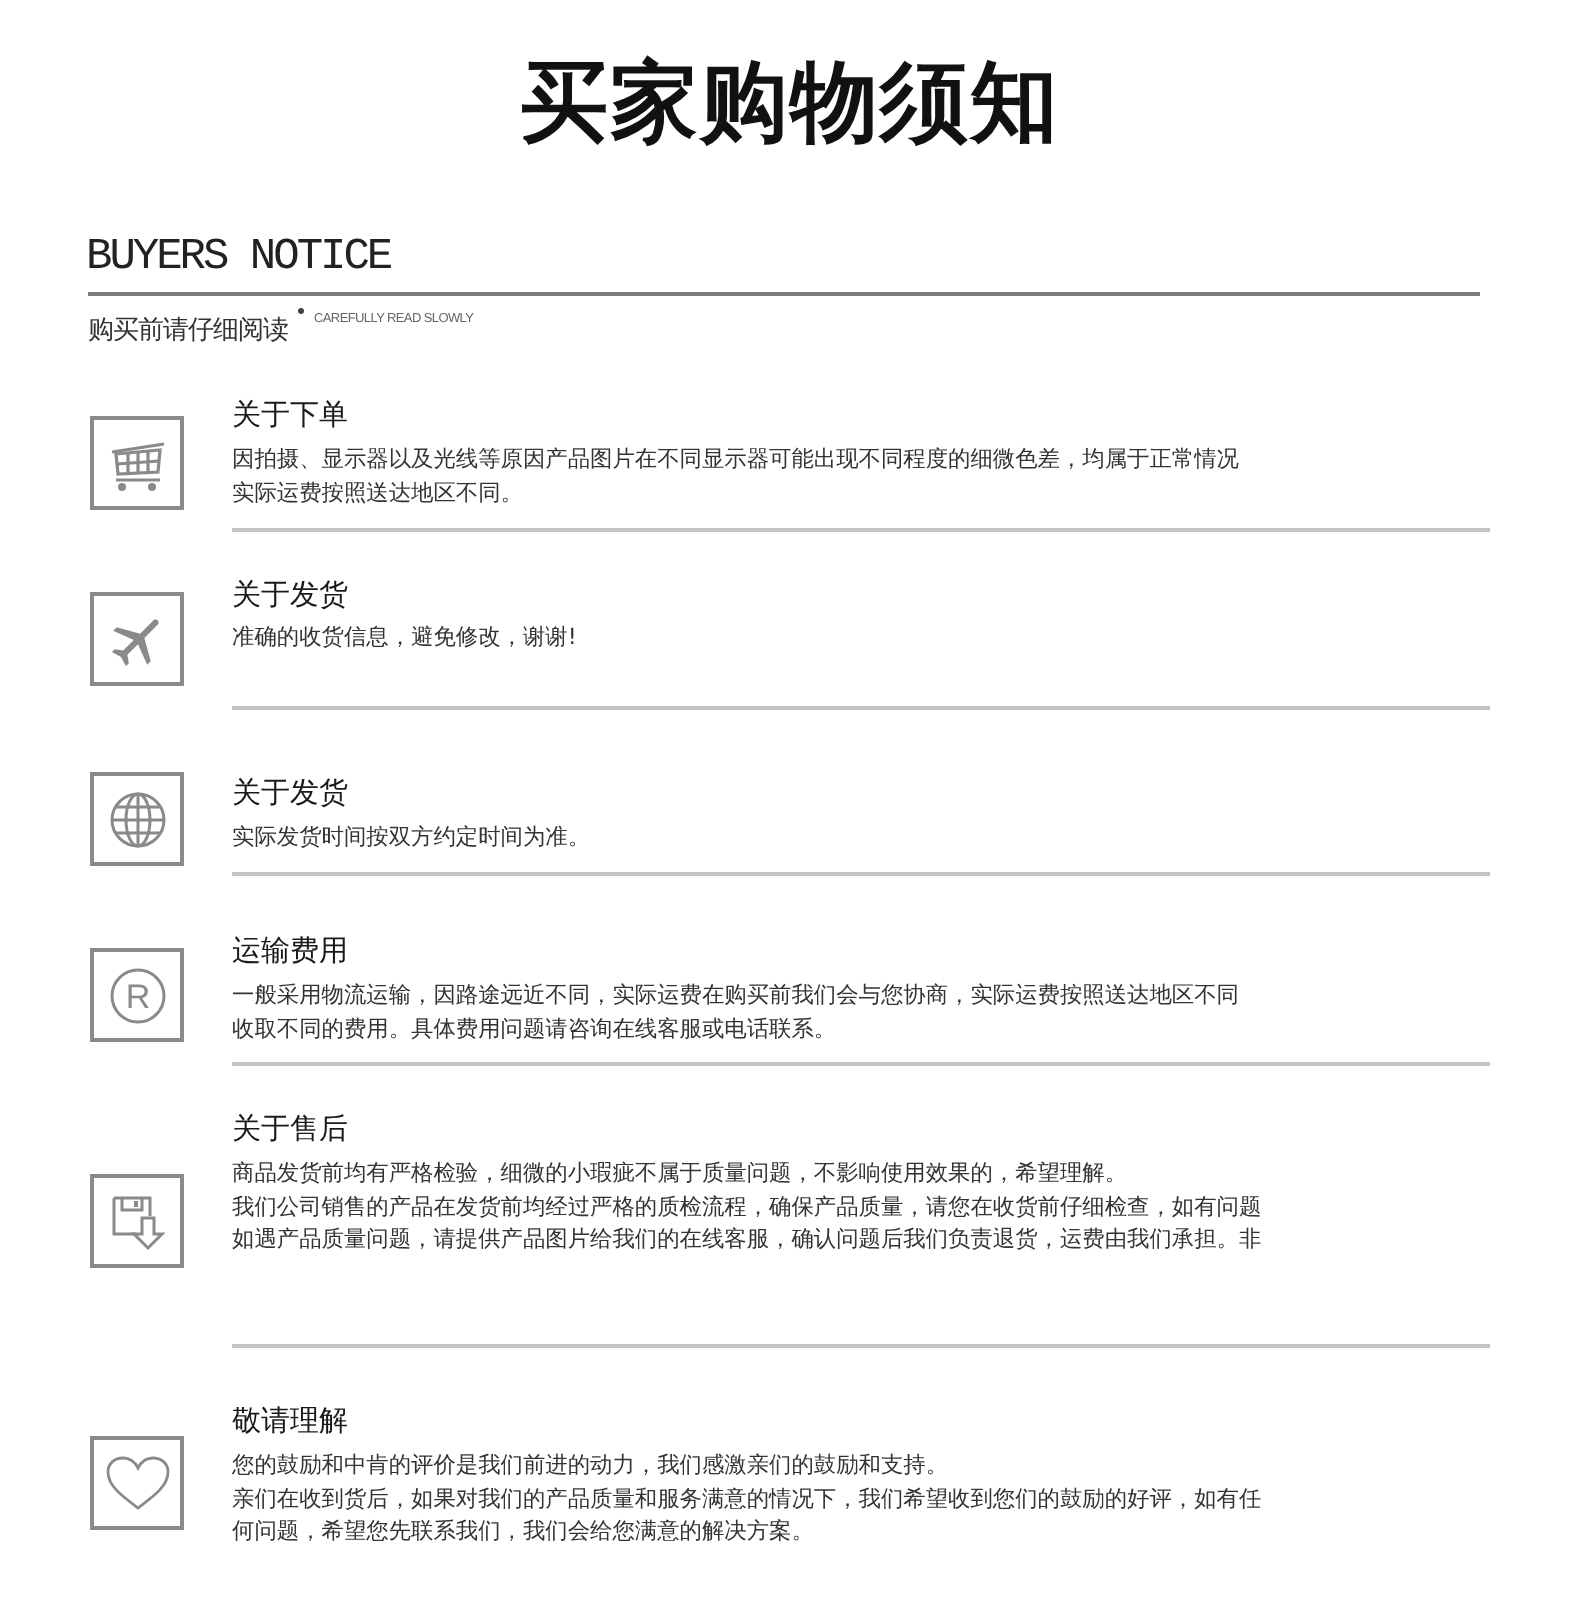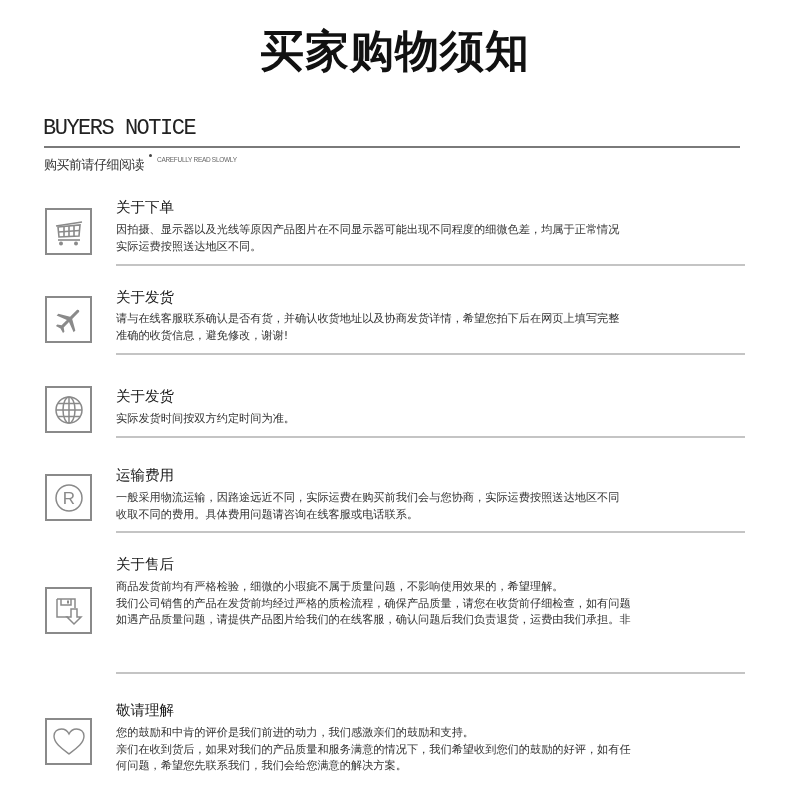--- a/index.html
+++ b/index.html
@@ -83,21 +83,20 @@
 <div class="item" style="top:0;">
   <div class="icon-box" style="top:296px;">
     <svg width="32" height="32" viewBox="0 0 32 32">
       <g fill="#8a8a8a" transform="rotate(45 16 16)">
         <path d="M14.5 3 Q16 1 17.5 3 L17.5 13 L28 19 L28 21.5 L17.5 17.5 L17.5 25 L21 27.5 L21 29.5 L16 28 L11 29.5 L11 27.5 L14.5 25 L14.5 17.5 L4 21.5 L4 19 L14.5 13 Z"></path>
       </g>
     </svg>
   </div>
   <div class="item-title" style="top:288px;">关于发货</div>
   <div class="item-body" style="top:311px;">
-    <p>请与在线客服联系确认是否有货，并确认收货地址以及协商发货详情，希望您拍下后在网页上填写完整</p>
     <p>准确的收货信息，避免修改，谢谢!</p>
   </div>
   <div class="divider" style="top:353px;"></div>
 </div>
 
 <div class="item" style="top:0;">
   <div class="icon-box" style="top:386px;">
     <svg width="32" height="32" viewBox="0 0 32 32">
       <g fill="none" stroke="#8a8a8a" stroke-width="1.5">
         <circle cx="16" cy="16" r="13"></circle>

